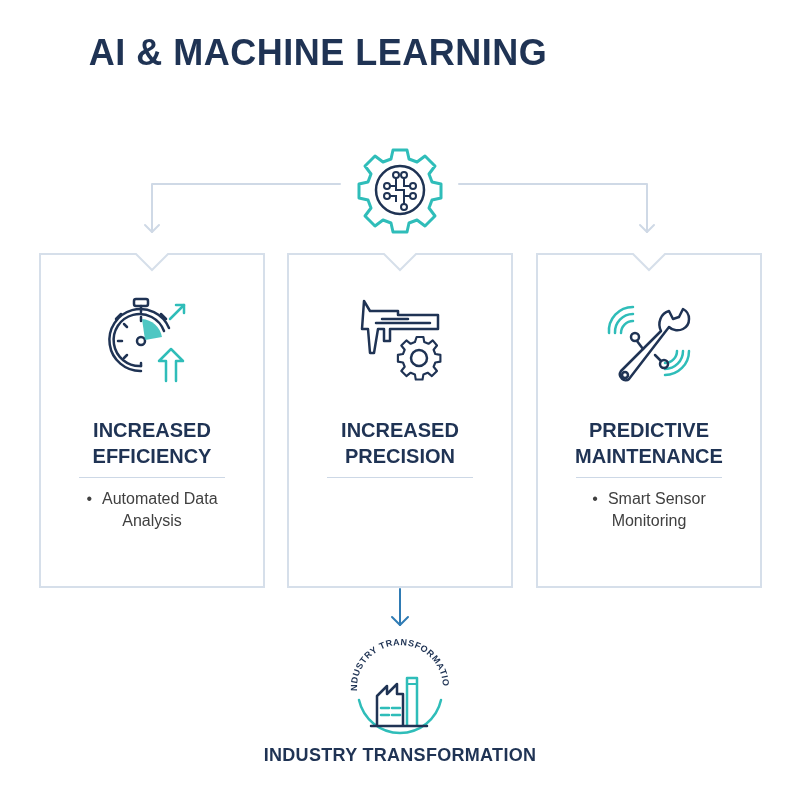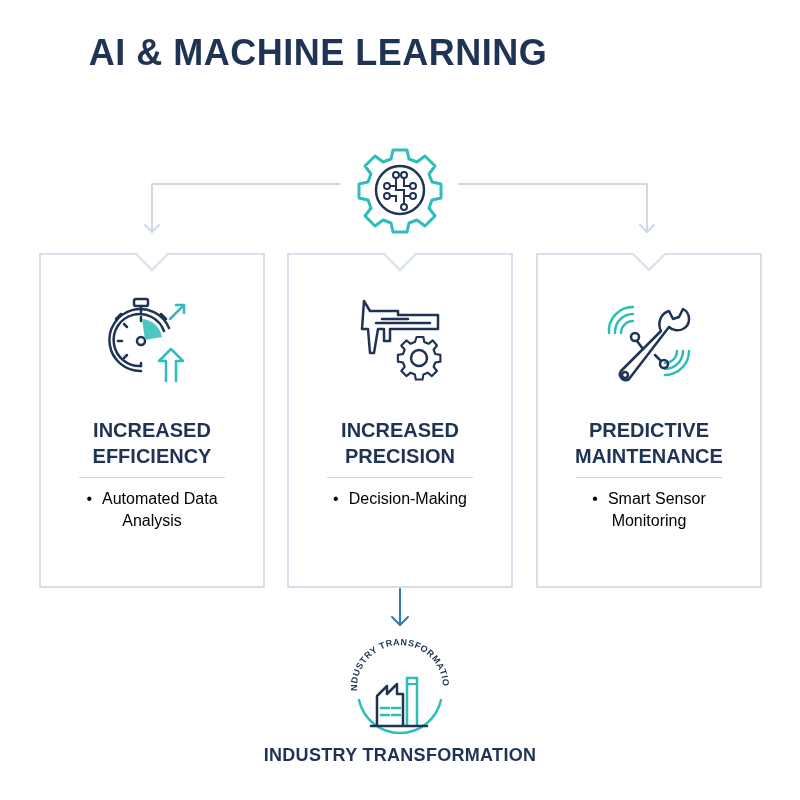--- a/index.html
+++ b/index.html
@@ -27,21 +27,21 @@
     position: absolute; left: 0; top: 164px; width: 100%;
     text-align: center; font-weight: 700; font-size: 20px; line-height: 26px;
     color: #1f3354; white-space: nowrap;
   }
   .card .divider {
     position: absolute; left: 40px; right: 40px; top: 224px; height: 1px;
     background: #cdd8e6;
   }
   .card .bullets {
     position: absolute; left: 0; top: 235px; width: 100%;
-    text-align: center; font-size: 16px; line-height: 22px; color: #000000;
+    text-align: center; font-size: 16px; line-height: 22px; color: #404040;
   }
   .card .bullets .b { white-space: nowrap; }
   .card .bullets .b::before { content: "\2022"; margin-right: 10px; }
   .card .bullets .cont { white-space: nowrap; }
   .emblem { position: absolute; left: 345px; top: 638px; width: 110px; height: 105px; }
   .footer-label {
     position: absolute; left: 0; top: 745px; width: 800px; text-align: center;
     font-weight: 700; font-size: 18px; letter-spacing: 0.3px; color: #1f3354;
   }
 </style>
@@ -137,21 +137,20 @@
       <path d="M-4,-20 L4,-20 L5,-14 L10,-12 L15,-16 L20,-10 L16,-5 L18,0 L24,1 L24,9 L18,10 L16,15 L20,20 L14,26 L9,22 L4,24 L3,30 L-5,30 L-6,24 L-11,22 L-16,26 L-22,20 L-18,15 L-20,10 L-26,9 L-26,1 L-20,0 L-18,-5 L-22,-10 L-16,-16 L-11,-12 L-6,-14 Z" transform="translate(0,-5) scale(0.85)"></path>
       <circle cx="-1" cy="-1" r="8"></circle>
     </g>
   </svg>
   <div class="card-title">
     <div>INCREASED</div>
     <div>PRECISION</div>
   </div>
   <div class="divider"></div>
   <div class="bullets">
-    <div class="b">Decision-Making</div>
   </div>
 </div>
 
 <div class="card" style="left:536px;">
   <svg class="frame" width="226" height="335">
     <path d="M1,1 L97,1 L113,17 L129,1 L225,1 L225,334 L1,334 Z" fill="none" stroke="#d6dfea" stroke-width="2"></path>
   </svg>
   <svg class="icon" viewBox="0 0 100 92">
     <g fill="none" stroke="#2fbdb9" stroke-width="2.5" stroke-linecap="round">
       <path d="M10,40 A24,24 0 0 1 34,14"></path>

